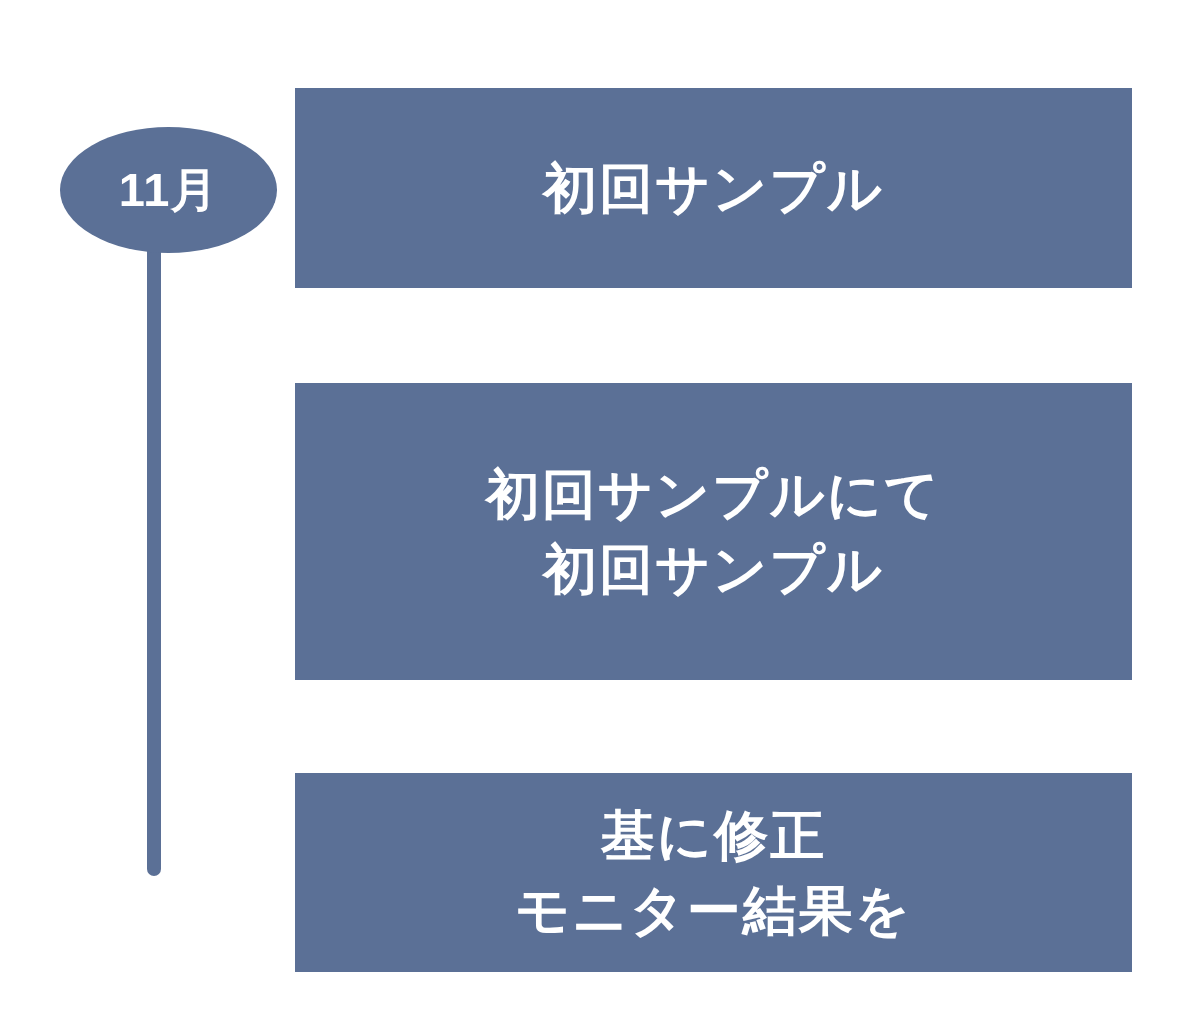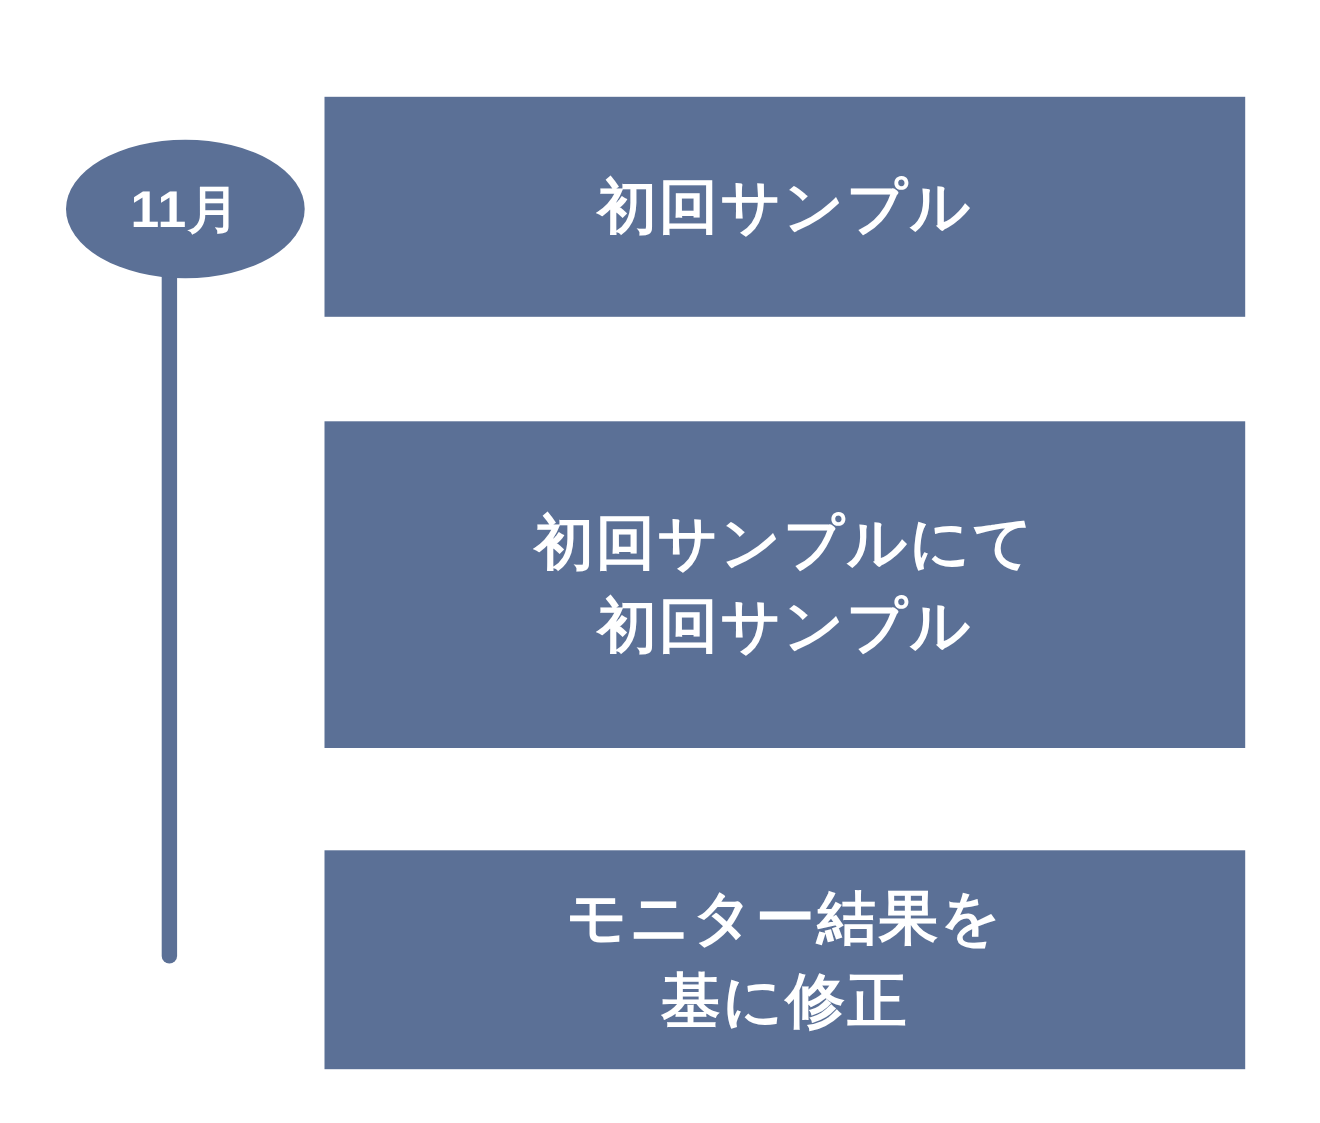--- a/index.html
+++ b/index.html
@@ -75,17 +75,17 @@
   <div class="box box-1">
     <div>初回サンプル</div>
   </div>
 
   <div class="box box-2">
     <div>初回サンプルにて</div>
     <div>初回サンプル</div>
   </div>
 
   <div class="box box-3">
+    <div>基に修正</div>
     <div>モニター結果を</div>
-    <div>基に修正</div>
   </div>
 
 </div>
 
 </body></html>

